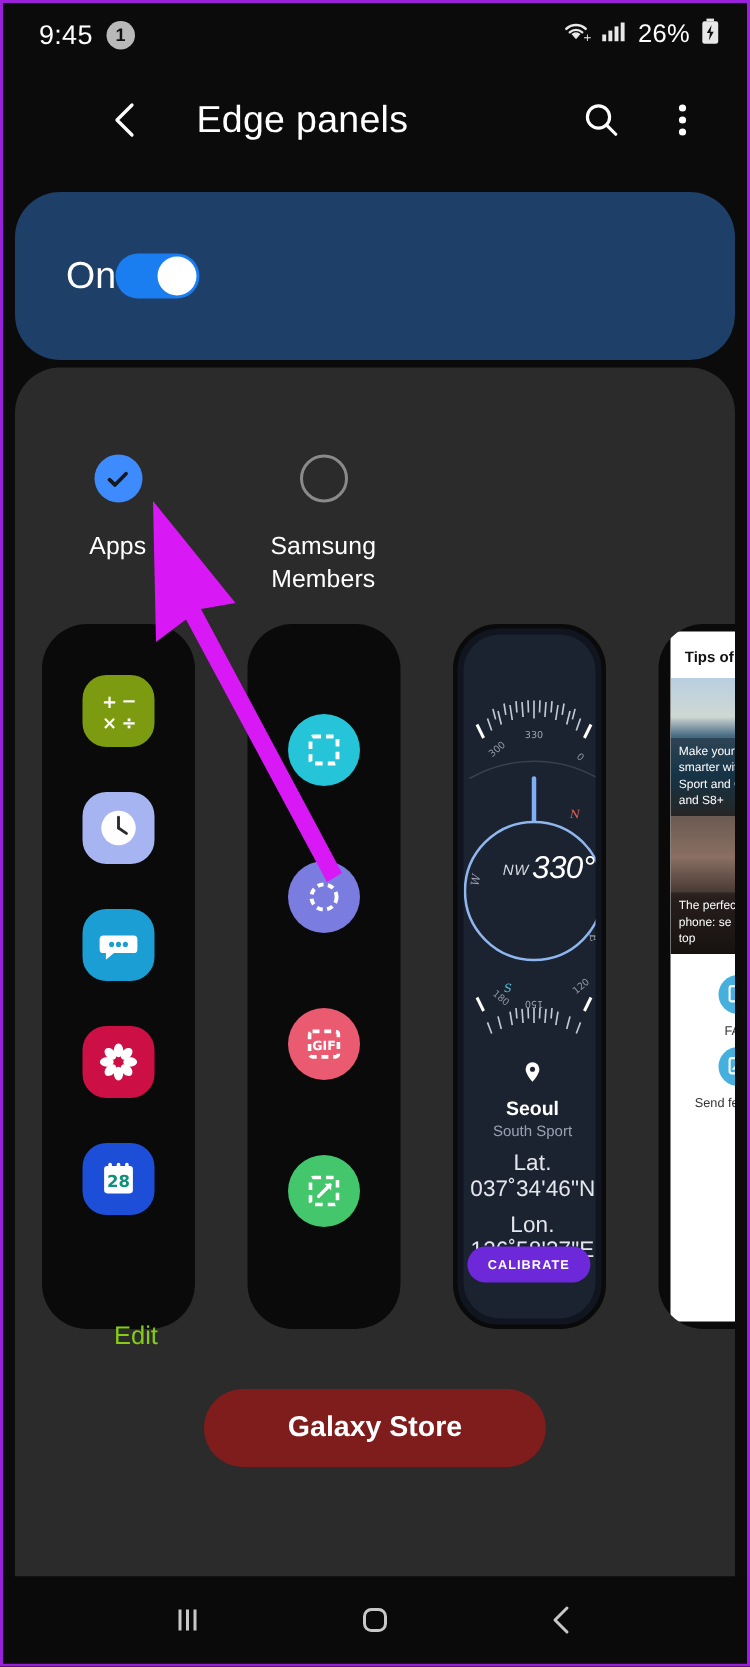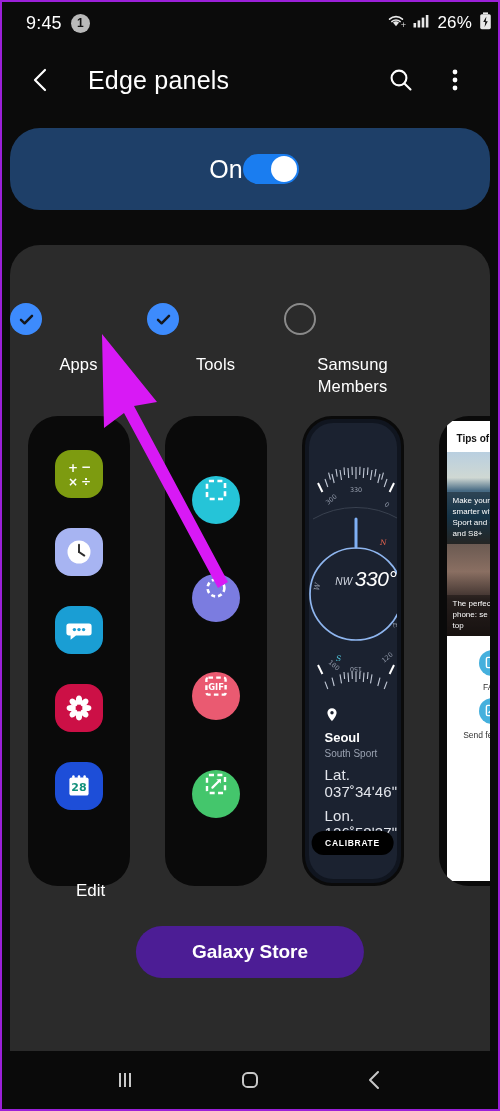--- a/index.html
+++ b/index.html
@@ -6,97 +6,97 @@
   html,body { width:500px; height:1111px; background:#000; overflow:hidden; }
   body {
     font-family:"Liberation Sans", sans-serif;
     color:#fff;
     position:relative;
     border:2px solid #9b20d9;
   }
   .screen { position:absolute; inset:0; background:#0b0b0b; }
 
   
-  .statusbar { height:42px; display:flex; align-items:center; justify-content:space-between; padding:0 6px 0 24px; }
+  .statusbar { height:42px; display:flex; align-items:center; justify-content:space-between; padding:0 18px 0 24px; }
   .sb-left { display:flex; align-items:center; gap:9px; }
   .sb-time { font-size:18px; font-weight:400; letter-spacing:.2px; }
   .sb-badge { width:19px; height:19px; border-radius:50%; background:#b9b9b9; color:#111; font-size:12px;
               display:flex; align-items:center; justify-content:center; font-weight:600; }
   .sb-right { display:flex; align-items:center; gap:7px; }
   .sb-pct { font-size:17px; letter-spacing:.2px; }
 
   
-  .appbar { height:72px; display:flex; align-items:center; padding:0 18px 0 24px; gap:18px; }
+  .appbar { height:72px; display:flex; align-items:center; padding:0 18px 0 24px; gap:18px;margin-left:43px; }
   .appbar-title { font-size:25px; font-weight:400; flex:1; margin-left:14px; letter-spacing:.2px; }
   .appbar-actions { display:flex; align-items:center; gap:24px; padding-right:10px; }
   .icon-btn { width:30px; height:30px; display:flex; align-items:center; justify-content:center; cursor:pointer; }
 
   
-  .on-card { margin:12px 8px 0 8px; height:82px; border-radius:30px; background:#1e3f68;
-             display:flex; align-items:center; justify-content:center; padding:0 26px 0 34px; }
+  .on-card { margin:12px 8px 0 8px; height:112px; border-radius:30px; background:#1e3f68;
+             display:flex; align-items:center; justify-content:flex-start; padding:0 26px 0 34px; }
   .on-label { font-size:25px; font-weight:400; }
   .switch { width:56px; height:30px; border-radius:15px; background:#1a7df0; position:relative; cursor:pointer; }
   .switch .knob { position:absolute; top:2px; right:2px; width:26px; height:26px; border-radius:50%; background:#fff; }
 
   
   .panels-card { position:absolute; left:8px; right:8px; top:243px; bottom:58px;
                  background:#2b2b2b; border-radius:30px 30px 0 0; overflow:hidden; }
 
   .check-row { display:flex; padding:58px 0 0 0; }
-  .check-item { flex:0 0 137px; display:flex; flex-direction:column; cursor:pointer; }
+  .check-item { flex:0 0 137px; display:flex; flex-direction:column; align-items:center; cursor:pointer; }
   .check-circle { width:32px; height:32px; border-radius:50%; background:#3d8bfd;
                   display:flex; align-items:center; justify-content:center; }
   .check-circle.off { background:transparent; border:2px solid #8a8a8a; }
   .check-label { margin-top:18px; font-size:16.5px; text-align:center; line-height:1.35; letter-spacing:.1px; }
 
   
   .preview-row { display:flex; margin-top:18px; }
   .prev-slot { flex:0 0 137px; display:flex; justify-content:center; }
   .phone { width:102px; height:470px; border-radius:30px; background:#0a0a0a; overflow:hidden; position:relative; }
 
   
   .apps-panel { display:flex; flex-direction:column; align-items:center; gap:30px; padding-top:34px; }
   .app-ico { width:48px; height:48px; border-radius:16px; display:flex; align-items:center; justify-content:center;
              position:relative; font-size:11px; }
 
   
   .ss-panel { display:flex; flex-direction:column; align-items:center; gap:50px; padding-top:60px; }
-  .ss-ico { width:48px; height:48px; border-radius:50%; display:flex; align-items:flex-start; justify-content:center; }
+  .ss-ico { width:48px; height:48px; border-radius:50%; display:flex; align-items:center; justify-content:center; }
 
   
   .compass-phone { background:#10151f; border:3px solid #0a0a0a; }
   .compass-inner { position:absolute; inset:4px 4px 4px 4px; background:#1b2230; border-radius:24px; overflow:hidden; }
   .compass-val { position:absolute; top:144px; left:0; right:0; text-align:right;font-style:italic; }
   .compass-dir { font-size:10px; color:#d5dae4; vertical-align:middle; margin-right:2px; letter-spacing:.4px;}
   .compass-deg { font-size:21px; font-weight:500; letter-spacing:-.4px; }
-  .loc-block { position:absolute; top:284px; left:16px; right:0; }
+  .loc-block { position:absolute; top:284px; left:5px; right:0; text-align:center; }
   .loc-city { font-size:13px; font-weight:700; margin-top:3px; }
   .loc-country { font-size:10px; color:#9aa2b1; margin-top:3px; }
   .loc-line { font-size:15px; margin-top:7px; color:#e3e6ec; letter-spacing:.1px; }
   .calibrate { position:absolute; bottom:24px; left:50%; transform:translateX(-50%);
-               background:#000000; color:#fff; font-size:8.5px; font-weight:700; letter-spacing:.7px;
+               background:#6d28d9; color:#fff; font-size:8.5px; font-weight:700; letter-spacing:.7px;
                padding:7px 14px; border-radius:12px; cursor:pointer; }
 
   
   .members-phone { background:#0a0a0a; }
   .members-inner { position:absolute; inset:5px 4px 5px 8px; background:#fff; overflow:hidden; }
   .mem-title { color:#111; font-size:10px; font-weight:700; padding:12px 0 8px 10px; }
   .mem-card { position:relative; height:92px; overflow:hidden; }
   .mem-img1 { height:100%; background:linear-gradient(#b9cfe0 0%, #cfd8d3 28%, #486b84 42%, #22506e 70%, #3a3a38 100%); }
   .mem-img2 { height:100%; background:linear-gradient(#6b5a52 0%, #8a6f62 30%, #3b2f2c 60%, #241c1a 100%); }
   .mem-cap { position:absolute; left:0; right:0; bottom:0; color:#fff; font-size:8px; line-height:1.35;
              padding:4px 6px; background:rgba(0,0,0,.35); }
   .mem-actions { padding:14px 0 0 0; display:flex; flex-direction:column; align-items:center; gap:6px; }
   .mem-btn { width:26px; height:26px; border-radius:50%; background:#45b0dd; display:flex; align-items:center; justify-content:center; }
   .mem-btn-label { color:#333; font-size:8.5px; }
 
   
-  .edit-link { position:absolute; left:66px; bottom:150px; color:#ffffff; font-size:17px; cursor:pointer; }
+  .edit-link { position:absolute; left:66px; bottom:150px; color:#84cc16; font-size:17px; cursor:pointer; }
   .store-btn { position:absolute; left:50%; transform:translateX(-50%); bottom:73px;
-               background:#4c1d95; color:#fff; font-size:19px; font-weight:700;
+               background:#7f1d1d; color:#fff; font-size:19px; font-weight:700;
                padding:15px 56px; border-radius:26px; cursor:pointer; white-space:nowrap; }
 
   
   .navbar { position:absolute; left:0; right:0; bottom:0; height:58px; background:#0a0a0a;
             display:flex; align-items:center; justify-content:space-around; padding:0 60px; }
   .nav-btn { cursor:pointer; display:flex; align-items:center; justify-content:center; width:40px; height:40px; }
 
   
   .cursor-arrow { position:absolute; left:0; top:0; pointer-events:none; }
 </style>
@@ -176,28 +176,20 @@
       <div class="check-item">
         <span class="check-circle">
           <svg width="19" height="19" viewBox="0 0 19 19">
             <path d="M4 9.8 L7.6 13.3 L15 5.8" stroke="#14181f" stroke-width="2.5" fill="none" stroke-linecap="round" stroke-linejoin="round"></path>
           </svg>
         </span>
         <span class="check-label">Apps</span>
       </div>
 
 
-      <div class="check-item">
-        <span class="check-circle">
-          <svg width="19" height="19" viewBox="0 0 19 19">
-            <path d="M4 9.8 L7.6 13.3 L15 5.8" stroke="#14181f" stroke-width="2.5" fill="none" stroke-linecap="round" stroke-linejoin="round"></path>
-          </svg>
-        </span>
-        <span class="check-label">Tools</span>
-      </div>
 
       <div class="check-item">
         <span class="check-circle off"></span>
         <span class="check-label">Samsung Members</span>
       </div>
 
     </div>
 
     <div class="preview-row">
 

